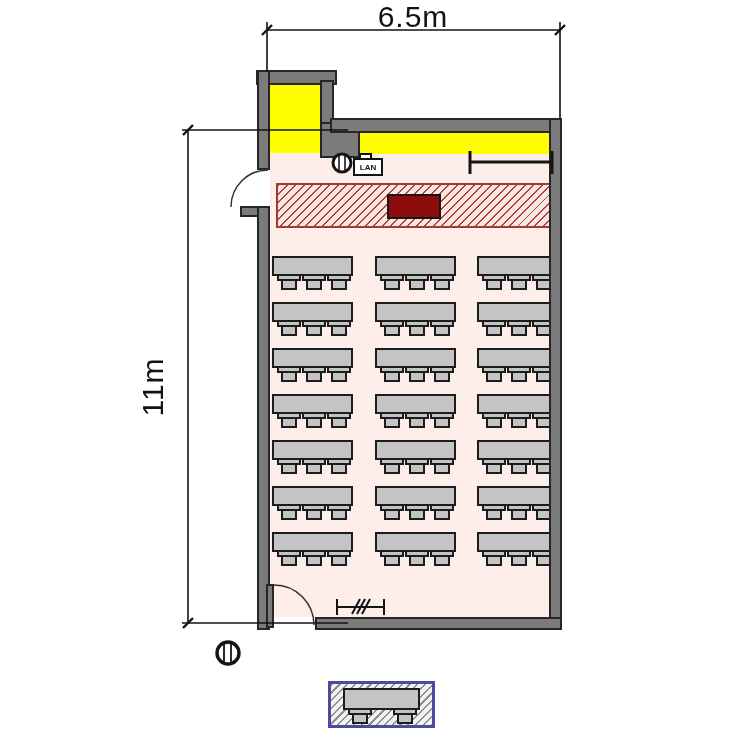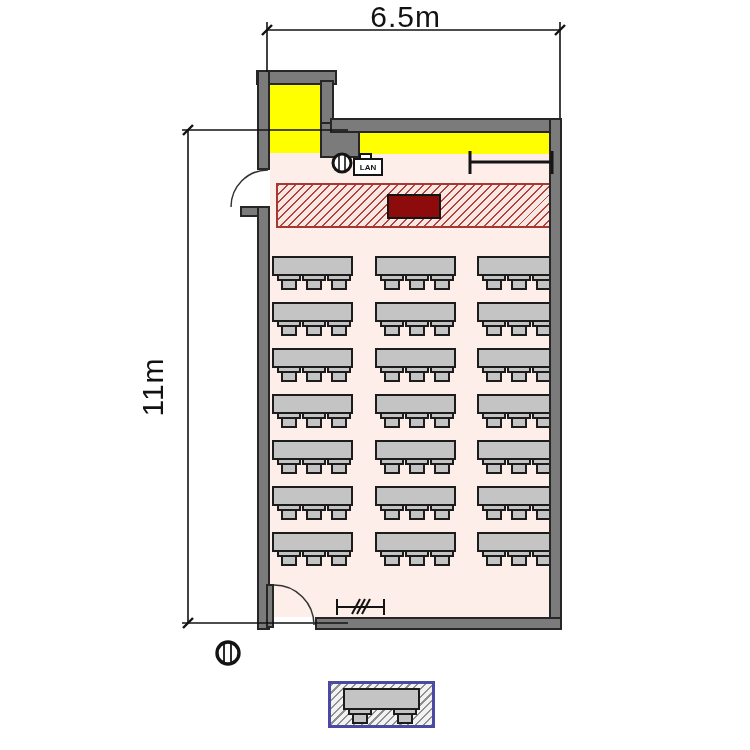--- a/index.html
+++ b/index.html
@@ -32,21 +32,21 @@
   .w-door-stub  {left:240px;top:206px;width:30px;height:11px;}
   .w-left-lower {left:257px;top:206px;width:13px;height:424px;}
   .w-door-leaf-b{left:266px;top:584px;width:8px;height:44px;}
   
   .desk{position:absolute;width:81px;height:20px;background:var(--furn,#c4c4c4);border:2px solid var(--line,#1c1c1c);box-sizing:border-box;z-index:4;}
   .chair{position:absolute;width:24px;height:16px;z-index:4;}
   .chair .back{height:7px;background:var(--furn,#c4c4c4);border:2px solid var(--line,#1c1c1c);box-sizing:border-box;}
   .chair .seat{width:16px;height:10px;margin:-1px auto 0;background:var(--furn,#c4c4c4);border:2px solid var(--line,#1c1c1c);border-top-width:1px;box-sizing:border-box;}
   
   .dim-text{position:absolute;color:#121212;font-size:30px;z-index:8;letter-spacing:1px;}
-  .dim-w{left:341px;top:0px;width:100px;text-align:right;}
+  .dim-w{left:363px;top:0px;width:100px;text-align:center;}
   .dim-h{left:136px;top:352px;width:70px;height:70px;text-align:center;transform:rotate(-90deg);}
   
   .lan{left:353px;top:158px;width:30px;height:18px;background:#fff;border:2px solid #141414;z-index:7;
        font-size:8px;font-weight:bold;color:#141414;text-align:center;line-height:15px;letter-spacing:0px;}
   .lan-bump{left:359px;top:153px;width:13px;height:7px;background:#fff;border:2px solid #141414;border-bottom:none;z-index:7;}
   
   .legend{
     left:328px;top:681px;width:107px;height:47px;z-index:3;
     border:3px solid var(--legend,#4a4aa5);
     background:repeating-linear-gradient(135deg,#8f8f8f 0 1.6px,#f2f2f2 1.6px 5.5px);

